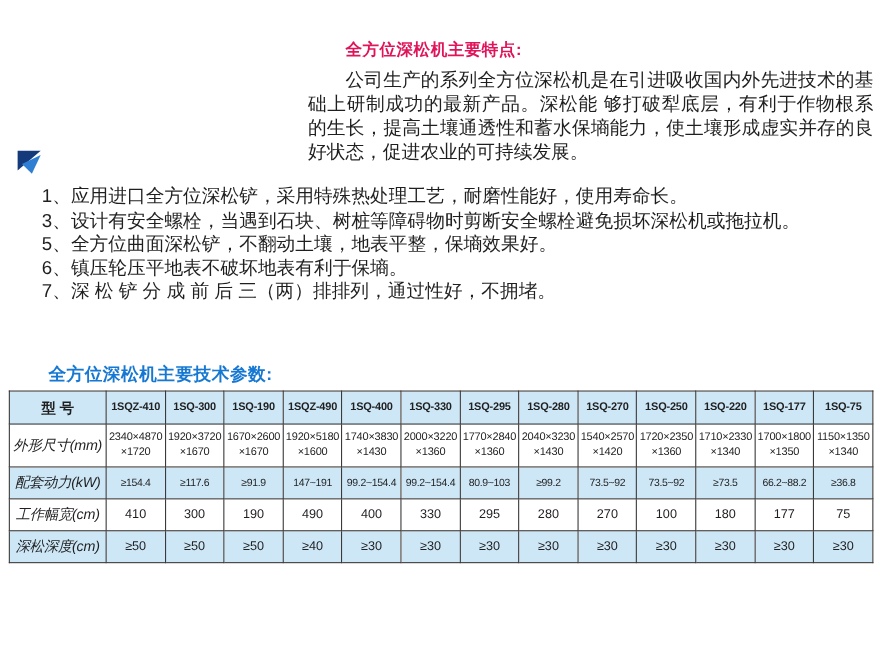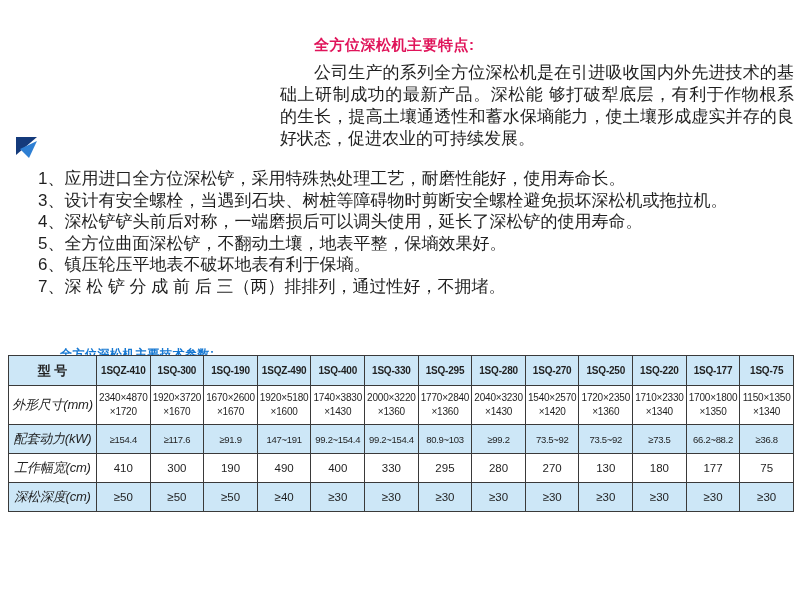--- a/index.html
+++ b/index.html
@@ -32,22 +32,22 @@
     display:flex;align-items:center;gap:9px;
   }
   .logo{width:25px;height:23px;display:block;}
   .product-label{font-size:17px;font-weight:bold;letter-spacing:0.5px;}
   .feature-list{
     position:absolute;left:38px;top:168px;width:756px;
     font-size:17px;line-height:21.6px;font-weight:500;
   }
   .feature-item{margin:0;white-space:nowrap;}
   .params-title{
-    position:absolute;left:44px;top:330px;margin:16px;
-    font-size:12px;font-weight:bold;color:var(--title-blue);
+    position:absolute;left:44px;top:330px;margin:0;
+    font-size:16px;font-weight:bold;color:var(--title-blue);
     letter-spacing:0.5px;
   }
   table.params{
     position:absolute;left:8px;top:355px;width:786px;
     border-collapse:collapse;table-layout:fixed;
   }
   table.params th,table.params td{
     border:1.6px solid var(--border-dark);
     text-align:center;vertical-align:middle;
     padding:1px;overflow:hidden;
@@ -79,21 +79,20 @@
     <svg class="logo" viewBox="0 0 25 23" xmlns="http://www.w3.org/2000/svg">
       <polygon points="2,1 23,1 2,19" fill="var(--logo-dark)"></polygon>
       <polygon points="6,13 23,5 15,22" fill="var(--logo-light)"></polygon>
     </svg>
   </span>
 </div>
 
 <div class="feature-list">
     <div class="feature-item">1、应用进口全方位深松铲，采用特殊热处理工艺，耐磨性能好，使用寿命长。</div>
     <div class="feature-item">3、设计有安全螺栓，当遇到石块、树桩等障碍物时剪断安全螺栓避免损坏深松机或拖拉机。</div>
-    <div class="feature-item">4、深松铲铲头前后对称，一端磨损后可以调头使用，延长了深松铲的使用寿命。</div>
     <div class="feature-item">5、全方位曲面深松铲，不翻动土壤，地表平整，保墒效果好。</div>
     <div class="feature-item">6、镇压轮压平地表不破坏地表有利于保墒。</div>
     <div class="feature-item">7、深 松 铲 分 成 前 后 三（两）排排列，通过性好，不拥堵。</div>
   </div>
 
 <h2 class="params-title">全方位深松机主要技术参数:</h2>
 
 <table class="params">
   <colgroup>
       <col class="label-col">
@@ -166,21 +165,21 @@
         <td class="row-label">工作幅宽(cm)</td>
         <td class="cell-value">410</td>
         <td class="cell-value">300</td>
         <td class="cell-value">190</td>
         <td class="cell-value">490</td>
         <td class="cell-value">400</td>
         <td class="cell-value">330</td>
         <td class="cell-value">295</td>
         <td class="cell-value">280</td>
         <td class="cell-value">270</td>
-        <td class="cell-value">130</td>
+        <td class="cell-value">100</td>
         <td class="cell-value">180</td>
         <td class="cell-value">177</td>
         <td class="cell-value">75</td>
       </tr>
       <tr class="depth">
         <td class="row-label">深松深度(cm)</td>
         <td class="cell-value">≥50</td>
         <td class="cell-value">≥50</td>
         <td class="cell-value">≥50</td>
         <td class="cell-value">≥40</td>

